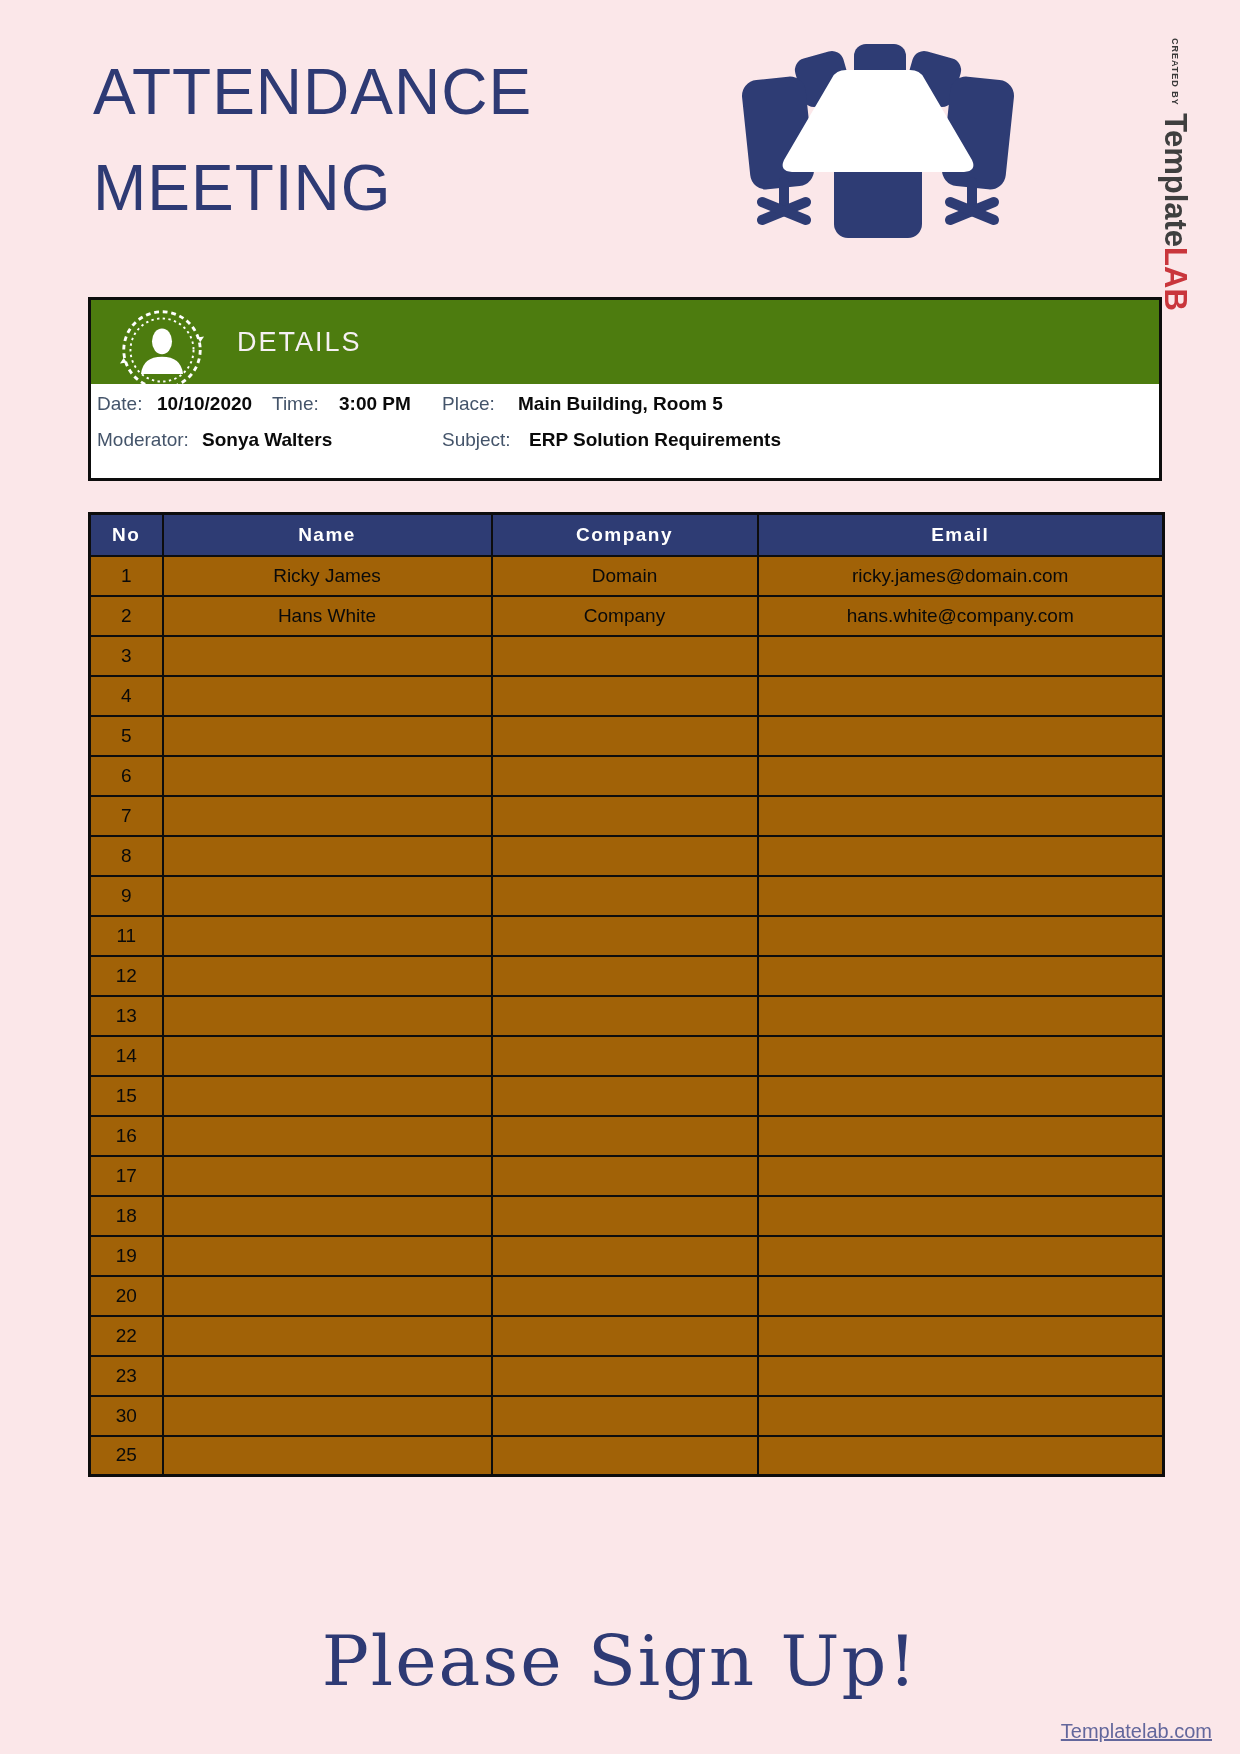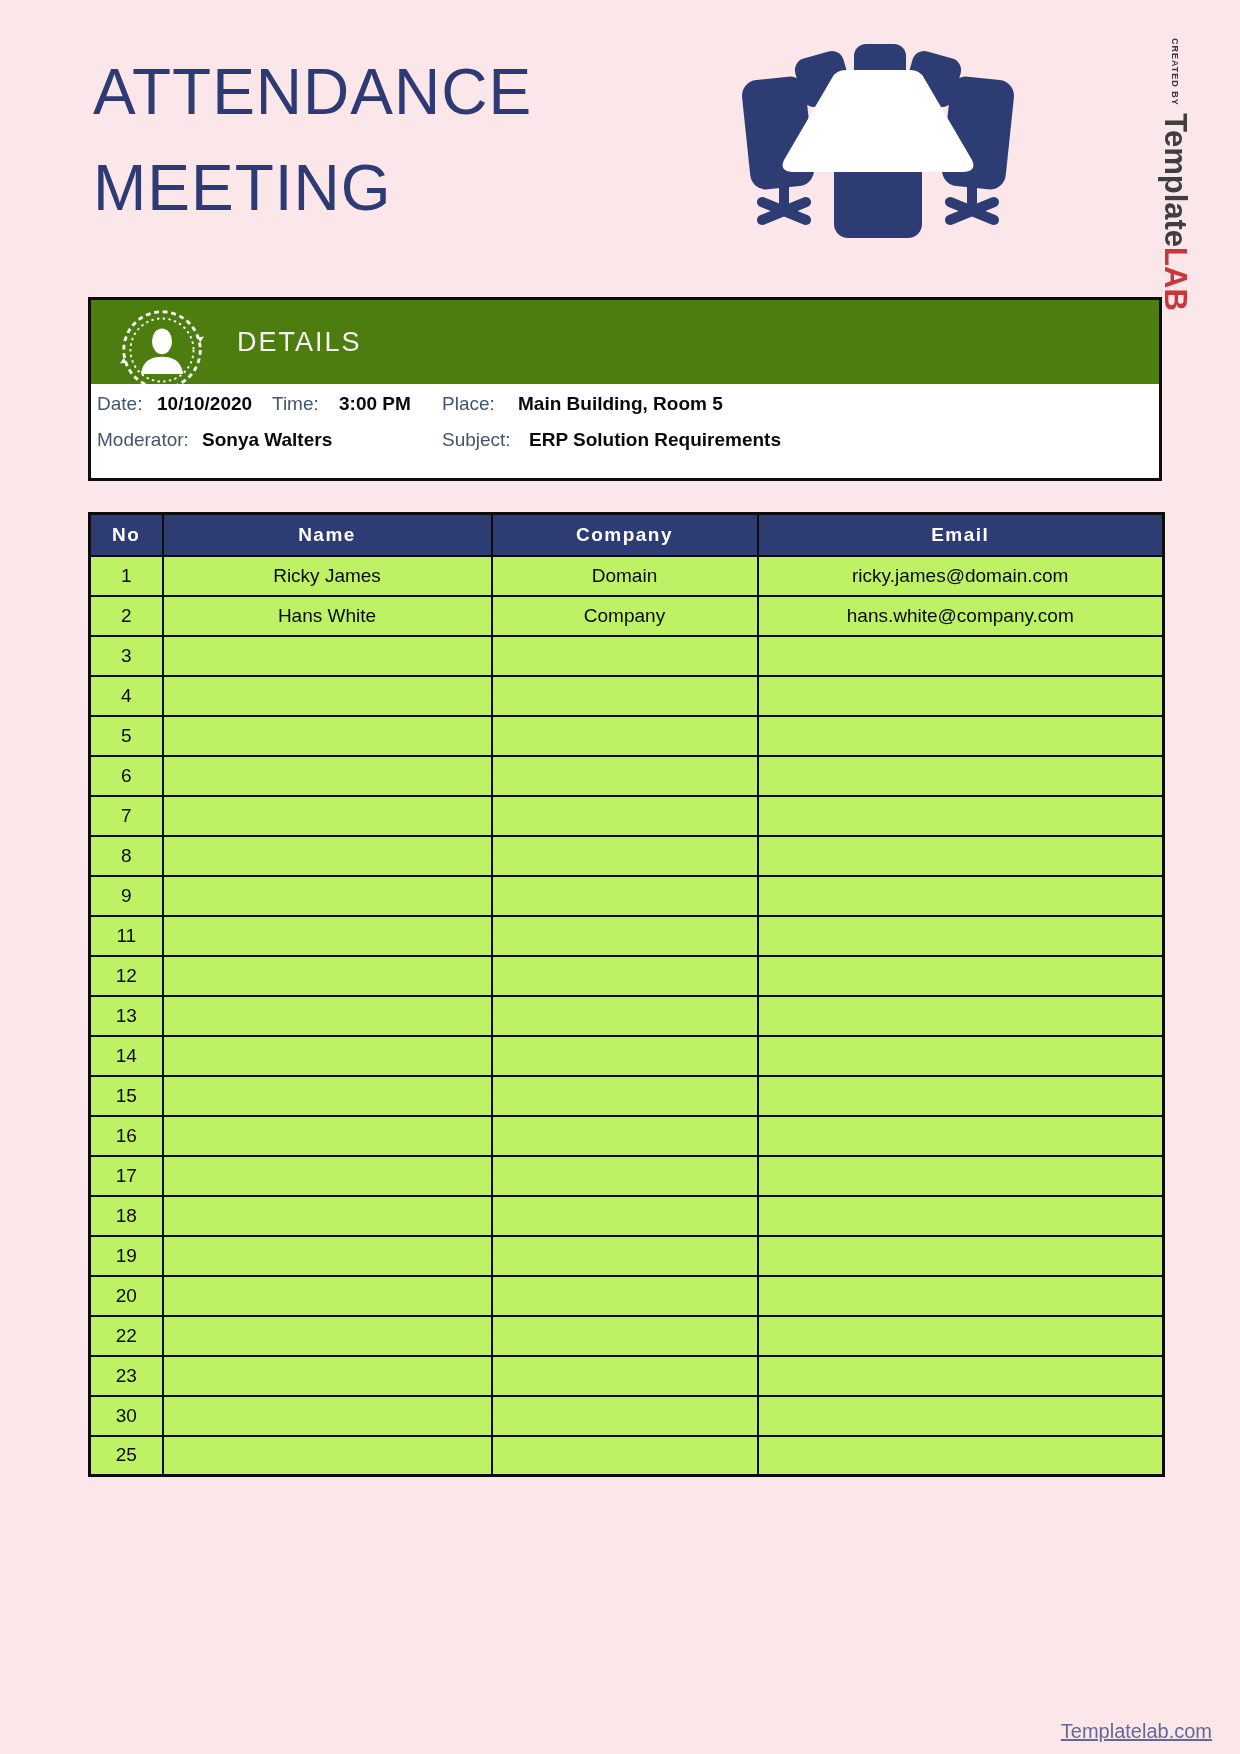--- a/index.html
+++ b/index.html
@@ -45,21 +45,21 @@
   .details-row.r1 { top:2px; }
   .details-row.r2 { top:38px; }
   .dfield { position:absolute; top:50%; transform:translateY(-50%); white-space:nowrap; }
   .dlabel { font-size:19px; color:#44546a; }
   .dvalue { font-size:19px; font-weight:bold; color:#0a0a0a; }
 
   
   table.att {
     position:absolute; left:88px; top:512px; width:1074px;
     border-collapse:collapse; table-layout:fixed;
-    border:3px solid #0d0d0d; background:#bef264;
+    border:3px solid #0d0d0d; background:#a16207;
   }
   table.att th {
     background:#2e3c74; color:#ffffff; font-size:19px; font-weight:bold;
     letter-spacing:1.5px; height:42px; border:2px solid #0d0d0d;
   }
   table.att td {
     height:40px; border:2px solid #0d0d0d; font-size:19px; color:#0a0a0a;
     text-align:center; white-space:nowrap; overflow:hidden;
   }
 
@@ -297,15 +297,16 @@
         </tr>
         <tr>
           <td>25</td>
           <td></td>
           <td></td>
           <td></td>
         </tr>
       </tbody>
   </table>
 
+  <div class="signup">Please Sign Up!</div>
   <div class="site-link">Templatelab.com</div>
 
 </div>
 
 </body></html>

